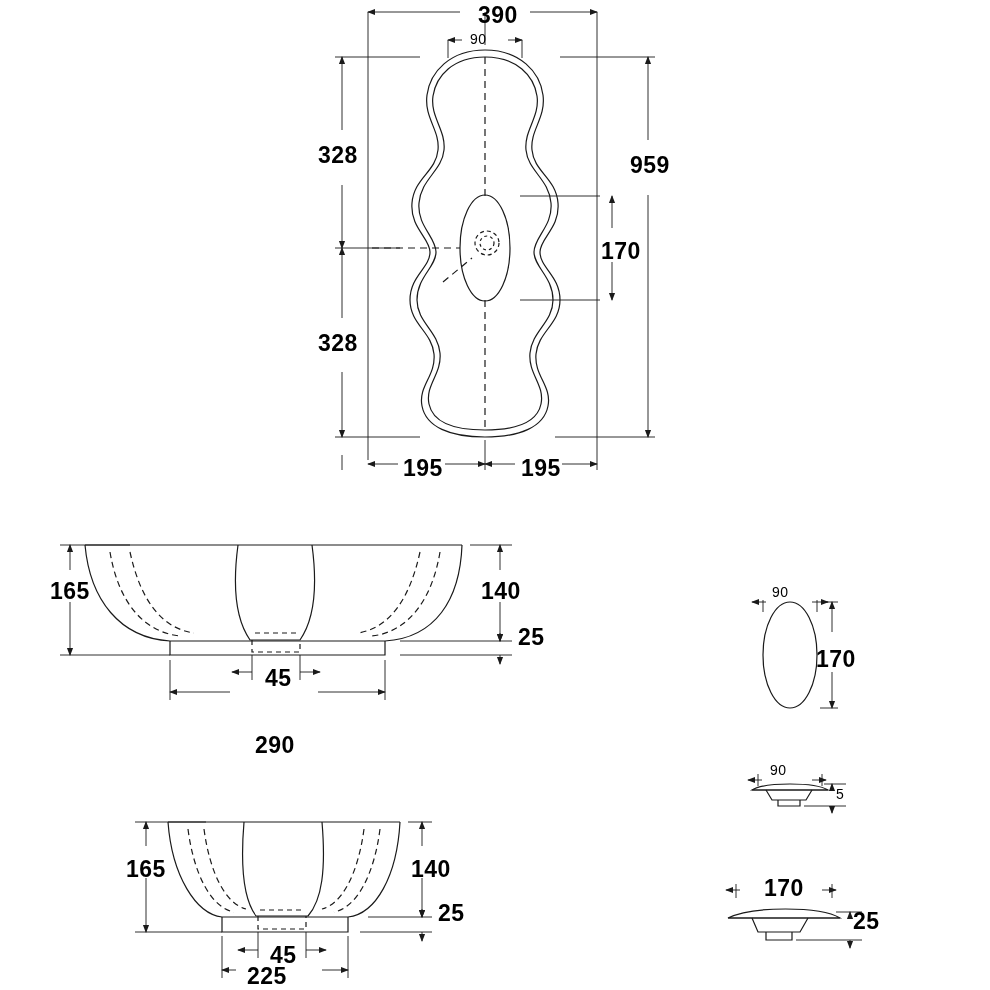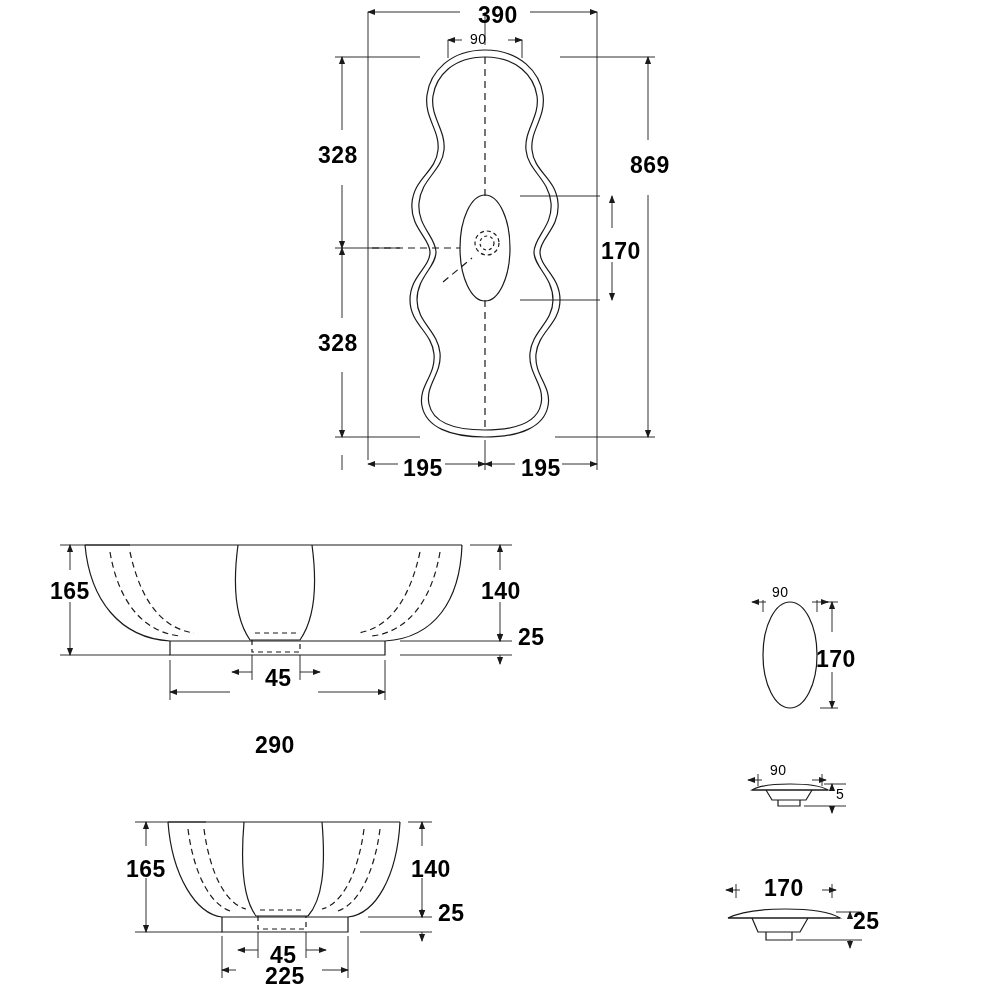--- a/index.html
+++ b/index.html
@@ -254,37 +254,37 @@
       <path d="M862,912 L836,912"></path>
       <path d="M862,940 L796,940"></path>
       <path d="M850,912 L850,918" marker-start="url(#arrStart)"></path>
       <path d="M850,940 L850,948" marker-end="url(#arrEnd)"></path>
     </g>
   </svg>
 
   <div class="dim-label big" style="left:478px; top:2px;">390</div>
   <div class="dim-label" style="left:470px; top:31px;">90</div>
   <div class="dim-label big" style="left:318px; top:142px;">328</div>
-  <div class="dim-label big" style="left:630px; top:152px;">869</div>
+  <div class="dim-label big" style="left:630px; top:152px;">959</div>
   <div class="dim-label big" style="left:601px; top:238px;">170</div>
   <div class="dim-label big" style="left:318px; top:330px;">328</div>
   <div class="dim-label big" style="left:403px; top:455px;">195</div>
   <div class="dim-label big" style="left:521px; top:455px;">195</div>
 
   <div class="dim-label big" style="left:50px; top:578px;">165</div>
   <div class="dim-label big" style="left:481px; top:578px;">140</div>
   <div class="dim-label big" style="left:518px; top:624px;">25</div>
   <div class="dim-label big" style="left:265px; top:665px;">45</div>
   <div class="dim-label big" style="left:255px; top:686px;margin-top:46px;">290</div>
 
   <div class="dim-label big" style="left:126px; top:856px;">165</div>
   <div class="dim-label big" style="left:411px; top:856px;">140</div>
   <div class="dim-label big" style="left:438px; top:900px;">25</div>
   <div class="dim-label big" style="left:270px; top:942px;">45</div>
-  <div class="dim-label big" style="left:265px; top:963px;">225</div>
+  <div class="dim-label big" style="left:247px; top:963px;">225</div>
 
   <div class="dim-label" style="left:772px; top:584px;">90</div>
   <div class="dim-label big" style="left:816px; top:646px;">170</div>
   <div class="dim-label" style="left:770px; top:762px;">90</div>
   <div class="dim-label" style="left:836px; top:786px;">5</div>
   <div class="dim-label big" style="left:764px; top:875px;">170</div>
   <div class="dim-label big" style="left:853px; top:908px;">25</div>
 
 </div>
 

